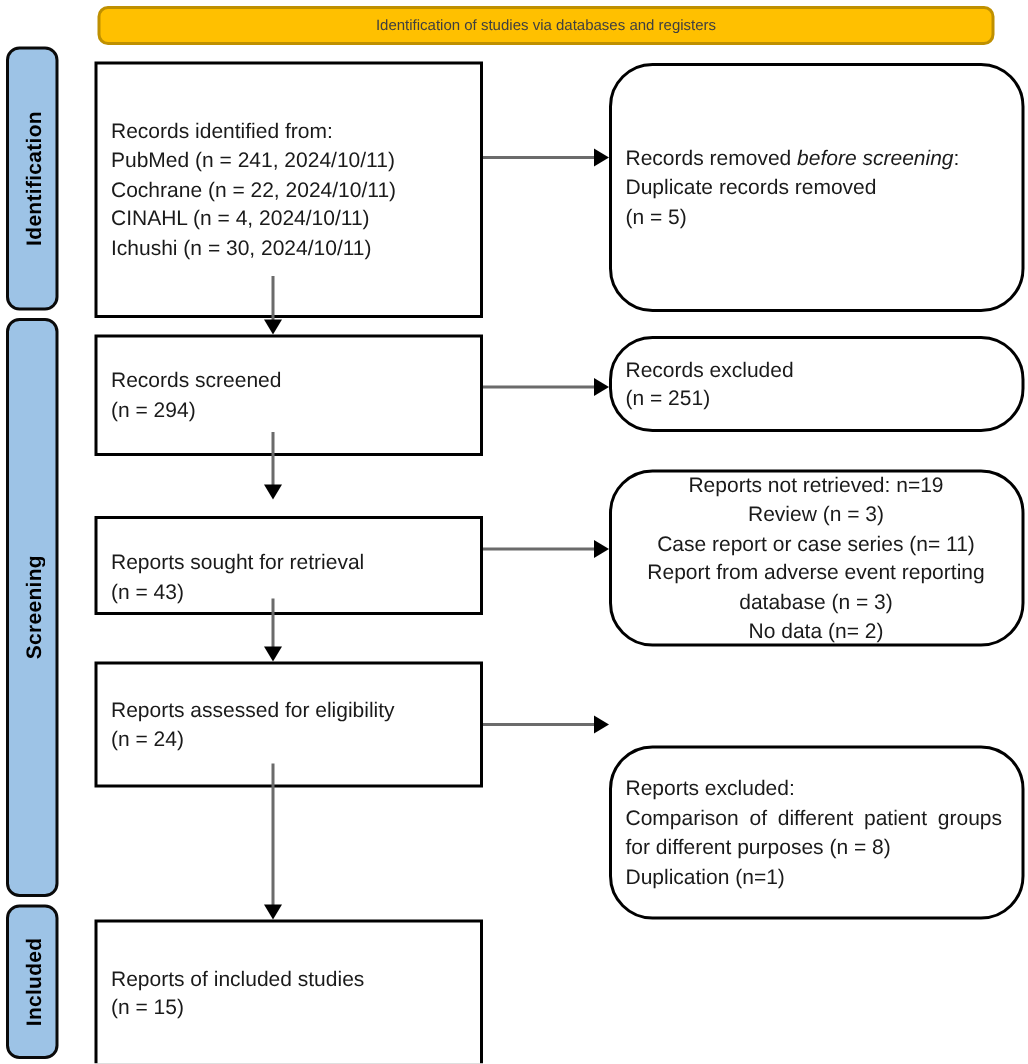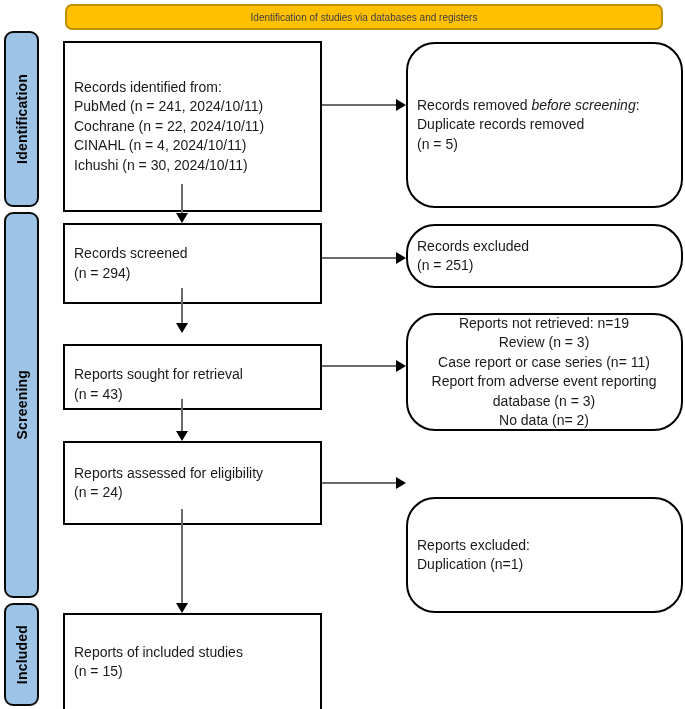--- a/index.html
+++ b/index.html
@@ -123,20 +123,21 @@
 No data (n= 2)</div>
   </div>
 
   <div class="box main" id="box-reports-assessed">
     <div class="text">Reports assessed for eligibility
 (n = 24)</div>
   </div>
 
   <div class="box side" id="box-reports-excluded">
     <div>Reports excluded:</div>
+    <div class="justify">Comparison of different patient groups for different purposes (n = 8)</div>
     <div>Duplication (n=1)</div>
   </div>
 
   <div class="box main" id="box-reports-included">
     <div class="text">Reports of included studies
 (n = 15)</div>
   </div>
 
   <div class="arrow-v" id="arrow-v1">
       <i class="shaft"></i>

